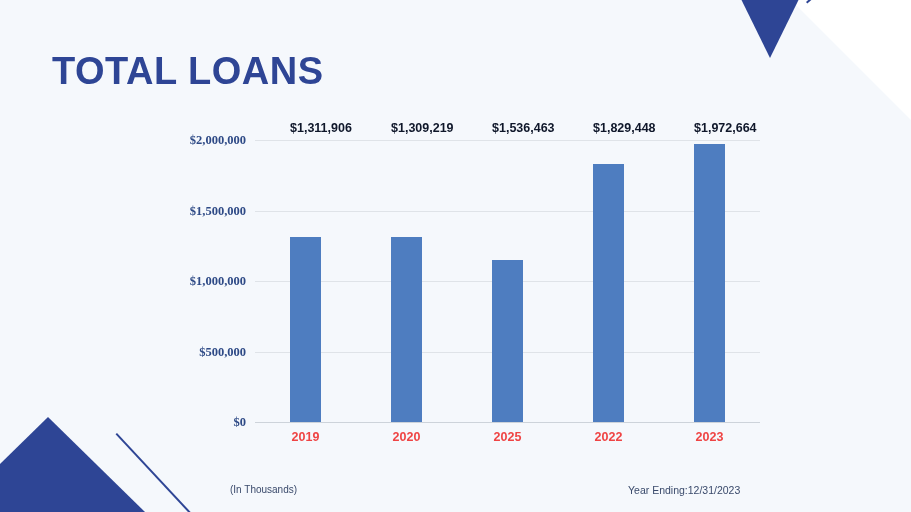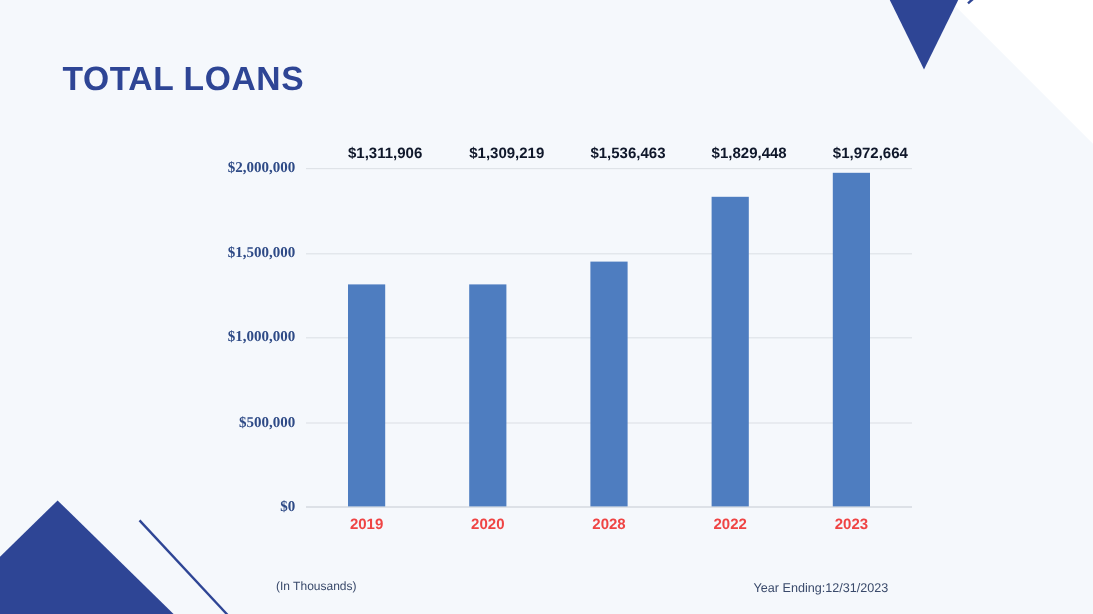--- a/index.html
+++ b/index.html
@@ -70,21 +70,21 @@
     height: 120px;
     background: #ffffff;
     clip-path: polygon(100% 0, 100% 100%, 0 0);
   }
 
   
   .title {
     position: absolute;
     left: 52px;
     top: 52px;
-    font-size: 28px;
+    font-size: 38px;
     font-weight: bold;
     color: #2e4595;
     letter-spacing: 0.5px;
     line-height: 1;
     white-space: nowrap;
   }
 
   
   .chart-area {
     position: absolute;
@@ -222,40 +222,40 @@
             <div class="bar-rect" style="height: 184.979px; background: rgb(78, 125, 192);">
               <div class="bar-value">$1,311,906</div>
             </div>
           </div>
           <div class="bar-slot">
             <div class="bar-rect" style="height: 184.6px; background: rgb(78, 125, 192);">
               <div class="bar-value">$1,309,219</div>
             </div>
           </div>
           <div class="bar-slot">
-            <div class="bar-rect" style="height: 204px; background: rgb(78, 125, 192);">
+            <div class="bar-rect" style="height: 162px; background: rgb(78, 125, 192);">
               <div class="bar-value">$1,536,463</div>
             </div>
           </div>
           <div class="bar-slot">
             <div class="bar-rect" style="height: 257.952px; background: rgb(78, 125, 192);">
               <div class="bar-value">$1,829,448</div>
             </div>
           </div>
           <div class="bar-slot">
             <div class="bar-rect" style="height: 278.146px; background: rgb(78, 125, 192);">
               <div class="bar-value">$1,972,664</div>
             </div>
           </div>
         </div>
     </div>
     <div class="xlabels" id="xlabels">
         <div class="xlabel">2019</div>
         <div class="xlabel">2020</div>
-        <div class="xlabel">2028</div>
+        <div class="xlabel">2025</div>
         <div class="xlabel">2022</div>
         <div class="xlabel">2023</div>
       </div>
   </div>
 
   <div class="footnote-left">(In Thousands)</div>
   <div class="footnote-right">Year Ending:12/31/2023</div>
 
 </div>
 

